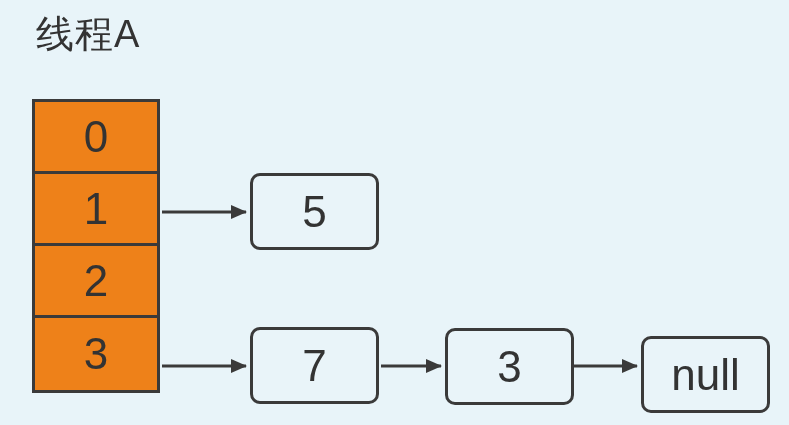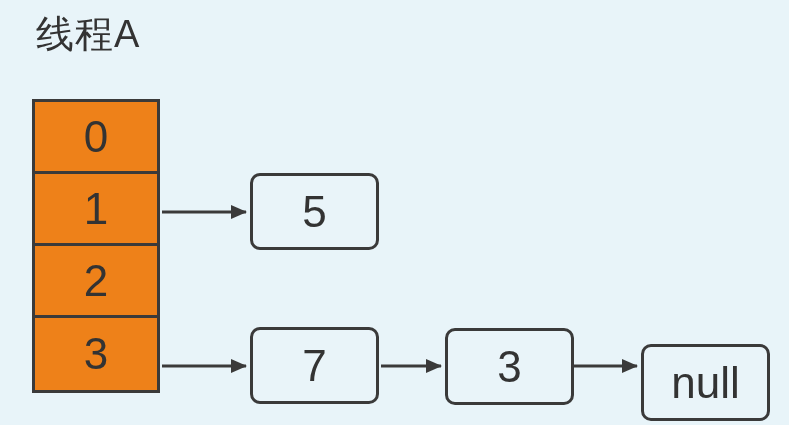--- a/index.html
+++ b/index.html
@@ -39,21 +39,21 @@
     width:129px;height:77px;
     background:var(--node_fill);
     border:3px solid var(--stroke);
     border-radius:10px;
     display:flex;align-items:center;justify-content:center;
     font-size:44px;color:var(--text);
   }
   .node-5{left:250px;top:173px;}
   .node-7{left:250px;top:327px;}
   .node-3{left:445px;top:328px;}
-  .node-null{left:641px;top:344px;}
+  .node-null{left:641px;top:336px;}
   .arrows{position:absolute;left:0;top:0;width:789px;height:425px;pointer-events:none;}
   .arrows line{stroke:var(--stroke);stroke-width:3;}
 </style>
 </head>
 <body>
 
 <div class="stage">
 
   <div class="title">线程A</div>
 

